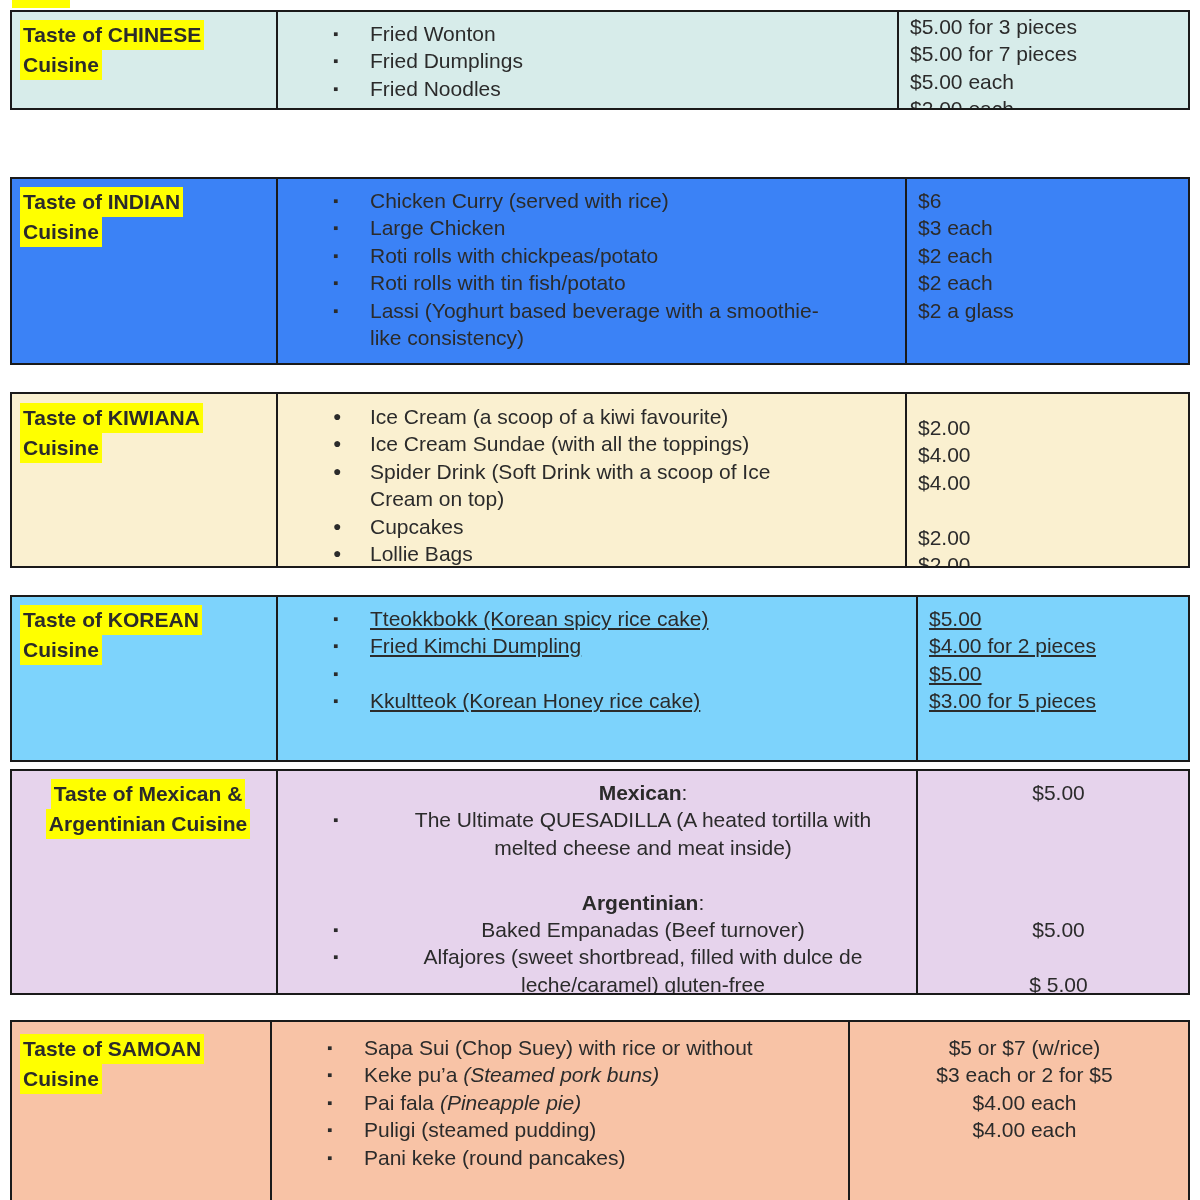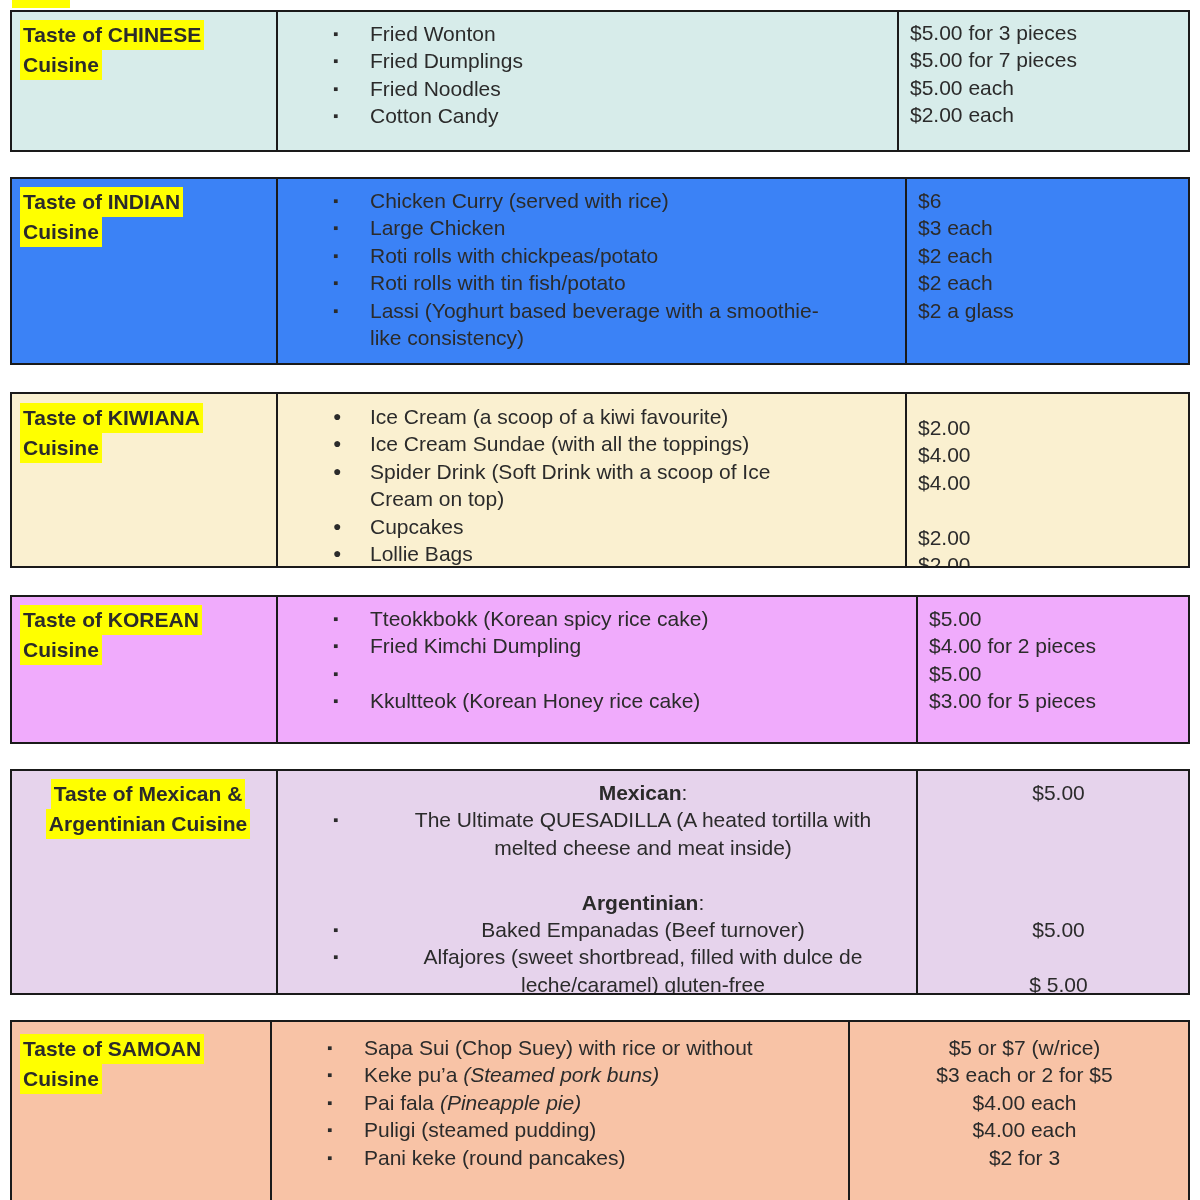--- a/index.html
+++ b/index.html
@@ -31,32 +31,32 @@
   .lbl{font-weight:bold;}
   .ital{font-style:italic;}
   .price-cell .line{padding-left:11px;}
 </style>
 </head>
 <body>
 
 <div class="page">
   <div class="sliver"></div>
   <div id="tables-root">
-      <div class="menu-table" style="top: 10px; height: 142px; background: rgb(215, 236, 234); grid-template-columns: 264px 621px 1fr;">
+      <div class="menu-table" style="top: 10px; height: 100px; background: rgb(215, 236, 234); grid-template-columns: 264px 621px 1fr;">
         <div class="cell title-cell" style="padding-top: 8px;">
           <span class="title-line"><span class="title-hl">Taste of CHINESE</span></span>
           <span class="title-line"><span class="title-hl">Cuisine</span></span>
         </div>
         <div class="cell items-cell" style="padding-top: 8px;">
           <div class="line"><span class="bullet sq">▪</span><span>Fried Wonton</span></div>
           <div class="line"><span class="bullet sq">▪</span><span>Fried Dumplings</span></div>
           <div class="line"><span class="bullet sq">▪</span><span>Fried Noodles</span></div>
           <div class="line"><span class="bullet sq">▪</span><span>Cotton Candy</span></div>
         </div>
-        <div class="cell price-cell" style="padding-top: 7px;">
+        <div class="cell price-cell" style="padding-top: 1px;">
           <div class="line"><span>$5.00 for 3 pieces</span></div>
           <div class="line"><span>$5.00 for 7 pieces</span></div>
           <div class="line"><span>$5.00 each</span></div>
           <div class="line"><span>$2.00 each</span></div>
         </div>
       </div>
       <div class="menu-table" style="top: 177px; height: 188px; background: #3b82f6; grid-template-columns: 264px 629px 1fr;">
         <div class="cell title-cell" style="padding-top: 8px;">
           <span class="title-line"><span class="title-hl">Taste of INDIAN</span></span>
           <span class="title-line"><span class="title-hl">Cuisine</span></span>
@@ -93,21 +93,21 @@
         </div>
         <div class="cell price-cell" style="padding-top: 20px;">
           <div class="line"><span>$2.00</span></div>
           <div class="line"><span>$4.00</span></div>
           <div class="line"><span>$4.00</span></div>
           <div class="line"><span></span></div>
           <div class="line"><span>$2.00</span></div>
           <div class="line"><span>$2.00</span></div>
         </div>
       </div>
-      <div class="menu-table" style="top: 595px; height: 149px; background: #f0abfc; grid-template-columns: 264px 640px 1fr;">
+      <div class="menu-table" style="top: 595px; height: 167px; background: #7dd3fc; grid-template-columns: 264px 640px 1fr; text-decoration: underline;">
         <div class="cell title-cell" style="padding-top: 8px;">
           <span class="title-line"><span class="title-hl">Taste of KOREAN</span></span>
           <span class="title-line"><span class="title-hl">Cuisine</span></span>
         </div>
         <div class="cell items-cell" style="padding-top: 8px;">
           <div class="line"><span class="bullet sq">▪</span><span>Tteokkbokk (Korean spicy rice cake)</span></div>
           <div class="line"><span class="bullet sq">▪</span><span>Fried Kimchi Dumpling</span></div>
           <div class="line"><span class="bullet sq">▪</span></div>
           <div class="line"><span class="bullet sq">▪</span><span>Kkultteok (Korean Honey rice cake)</span></div>
         </div>
@@ -154,17 +154,16 @@
           <div class="line"><span class="bullet sq">▪</span><span>Keke pu’a </span><span class="ital">(Steamed pork buns)</span></div>
           <div class="line"><span class="bullet sq">▪</span><span>Pai fala </span><span class="ital">(Pineapple pie)</span></div>
           <div class="line"><span class="bullet sq">▪</span><span>Puligi (steamed pudding)</span></div>
           <div class="line"><span class="bullet sq">▪</span><span>Pani keke (round pancakes)</span></div>
         </div>
         <div class="cell price-cell" style="padding-top: 12px; text-align: center;">
           <div class="line"><span>$5 or $7 (w/rice)</span></div>
           <div class="line"><span>$3 each or 2 for $5</span></div>
           <div class="line"><span>$4.00 each</span></div>
           <div class="line"><span>$4.00 each</span></div>
-          <div class="line"><span>$2 for 3</span></div>
         </div>
       </div>
     </div>
 </div>
 
 </body></html>

